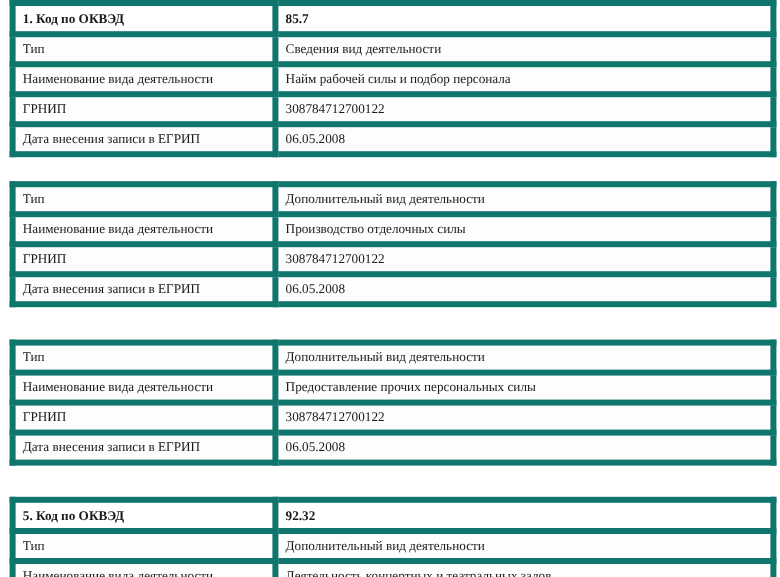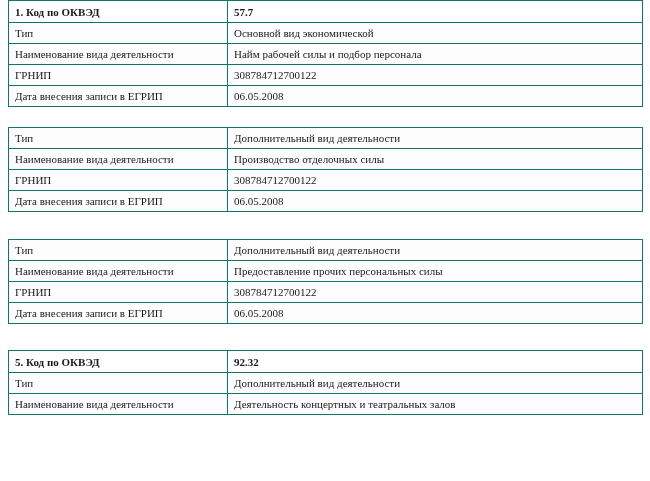--- a/index.html
+++ b/index.html
@@ -41,21 +41,21 @@
   table.okved {
     width: 634px;
     border-collapse: collapse;
     table-layout: fixed;
     background: #ffffff;
     border: 1px solid #8a8a8a;
     font-size: 11px;
   }
 
   table.okved td {
-    border: 1px solid #0f766e;
+    border: 5px solid #0f766e;
     padding: 2px 5px 2px 6px;
     height: 16px;
     line-height: 14px;
     vertical-align: middle;
     background: #fdfdfd;
     white-space: nowrap;
     overflow: hidden;
     text-overflow: clip;
   }
 
@@ -81,25 +81,25 @@
   <div class="tables">
 
     <table class="okved">
       <colgroup>
           <col class="label-col">
           <col class="value-col">
         </colgroup>
       <tbody>
         <tr class="head-row">
           <td>1. Код по ОКВЭД</td>
-          <td>57.7</td>
+          <td>85.7</td>
         </tr>
         <tr>
           <td>Тип</td>
-          <td>Основной вид экономической</td>
+          <td>Сведения вид деятельности</td>
         </tr>
         <tr>
           <td>Наименование вида деятельности</td>
           <td>Найм рабочей силы и подбор персонала</td>
         </tr>
         <tr>
           <td>ГРНИП</td>
           <td>308784712700122</td>
         </tr>
         <tr>

